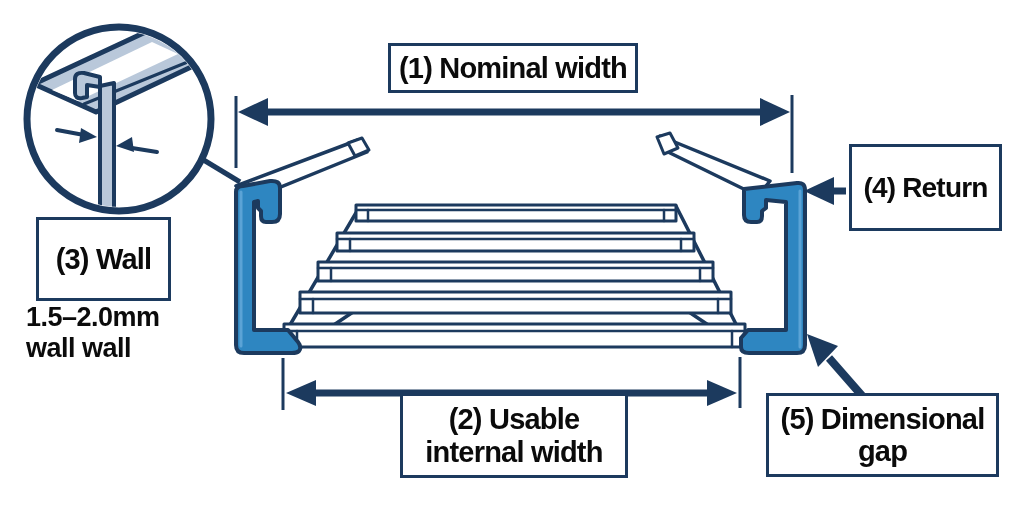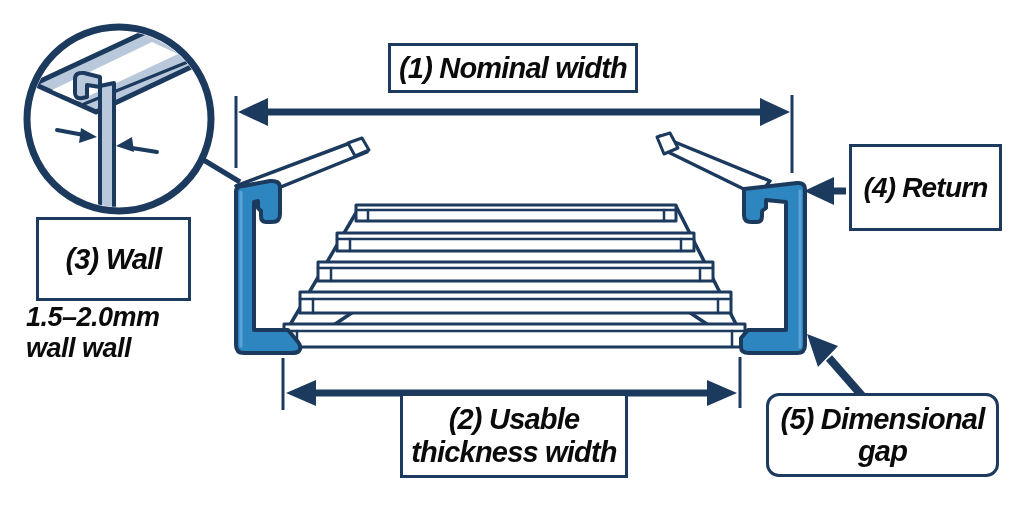--- a/index.html
+++ b/index.html
@@ -1,18 +1,18 @@
 <!DOCTYPE html>
 <html><head>
 <meta charset="utf-8">
 <style>
   html,body { margin:0; padding:0; background:#ffffff; }
   .stage {
     position:relative; width:1024px; height:506px; background:#ffffff;
-    overflow:hidden; font-family:"Liberation Sans", sans-serif;font-style:italic;
+    overflow:hidden; font-family:"Liberation Sans", sans-serif;
   }
   .stage svg { position:absolute; left:0; top:0; }
   .callout {
     position:absolute; box-sizing:border-box; background:#ffffff;
     border:3px solid #1c3a5e; color:#0b0b0b;
     display:flex; flex-direction:column; align-items:center; justify-content:center;
     font-weight:700; letter-spacing:-0.8px; line-height:1.12; text-align:center;
     font-size:29px;
   }
   .callout .line { display:block; white-space:nowrap; }
@@ -134,34 +134,34 @@
       <polygon points="807,334 838,346 818,367" stroke="none"></polygon>
     </g>
   </svg>
 
   <div class="callout" style="left:388px; top:43px; width:250px; height:50px;">
     <span class="line">(1) Nominal width</span>
   </div>
 
   <div class="callout" style="left:400px; top:393px; width:228px; height:85px;">
     <span class="line">(2) Usable</span>
-    <span class="line">thickness width</span>
+    <span class="line">internal width</span>
   </div>
 
-  <div class="callout" style="left:36px; top:217px; width:155px; height:84px;">
+  <div class="callout" style="left:36px; top:217px; width:135px; height:84px;">
     <span class="line">(3) Wall</span>
   </div>
 
   <div class="note" style="left:26px; top:302px; width:178px;">
     <span class="line" style="display:block;">1.5–2.0mm</span>
     <span class="line" style="display:block;">wall wall</span>
   </div>
 
   <div class="callout fs28" style="left:849px; top:144px; width:153px; height:87px;">
     <span class="line">(4) Return</span>
   </div>
 
-  <div class="callout" style="left:766px; top:393px; width:233px; height:84px;border-radius:13px;">
+  <div class="callout" style="left:766px; top:393px; width:233px; height:84px;">
     <span class="line">(5) Dimensional</span>
     <span class="line">gap</span>
   </div>
 
 </div>
 
 </body></html>

